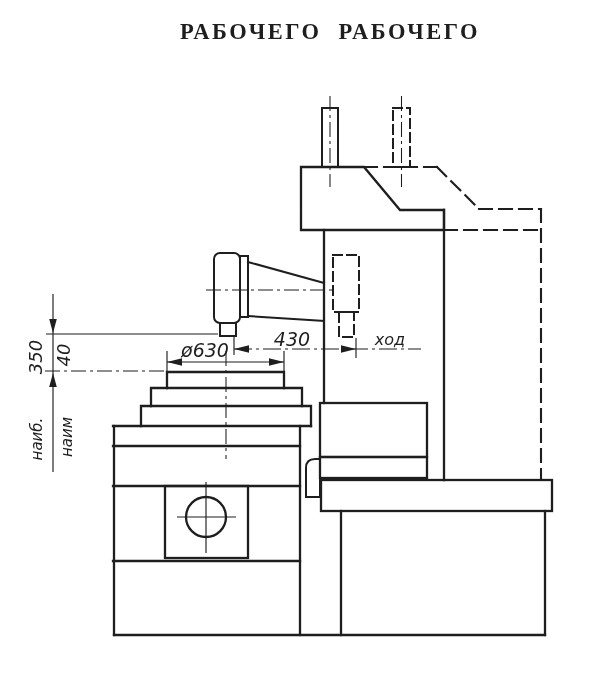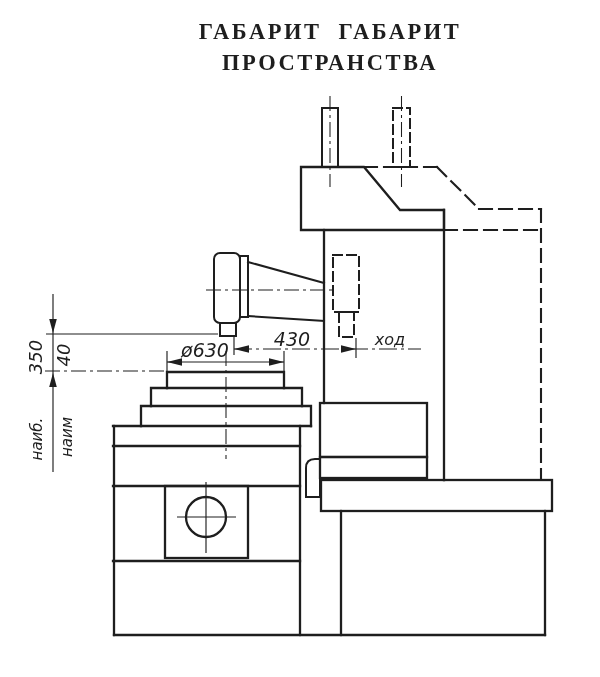--- a/index.html
+++ b/index.html
@@ -31,22 +31,21 @@
   .t18{font-size:18px;}
   .t16{font-size:16px;}
   .t15{font-size:15px;}
 </style>
 </head>
 <body>
 
 <div class="page">
 
   <div class="title">
-    <div>ГАБАРИТ ГАБАРИТ</div>
-    <div>ПРОСТРАНСТВА</div>
+    <div>РАБОЧЕГО РАБОЧЕГО</div>
   </div>
 
   <svg width="600" height="677" viewBox="0 0 600 677">
 
     <g>
 
       <rect class="ln m" x="322" y="108" width="16" height="59"></rect>
 
       <path class="ln" d="M301,167 H364 L400,210 H444 V230 H301 Z"></path>
 

